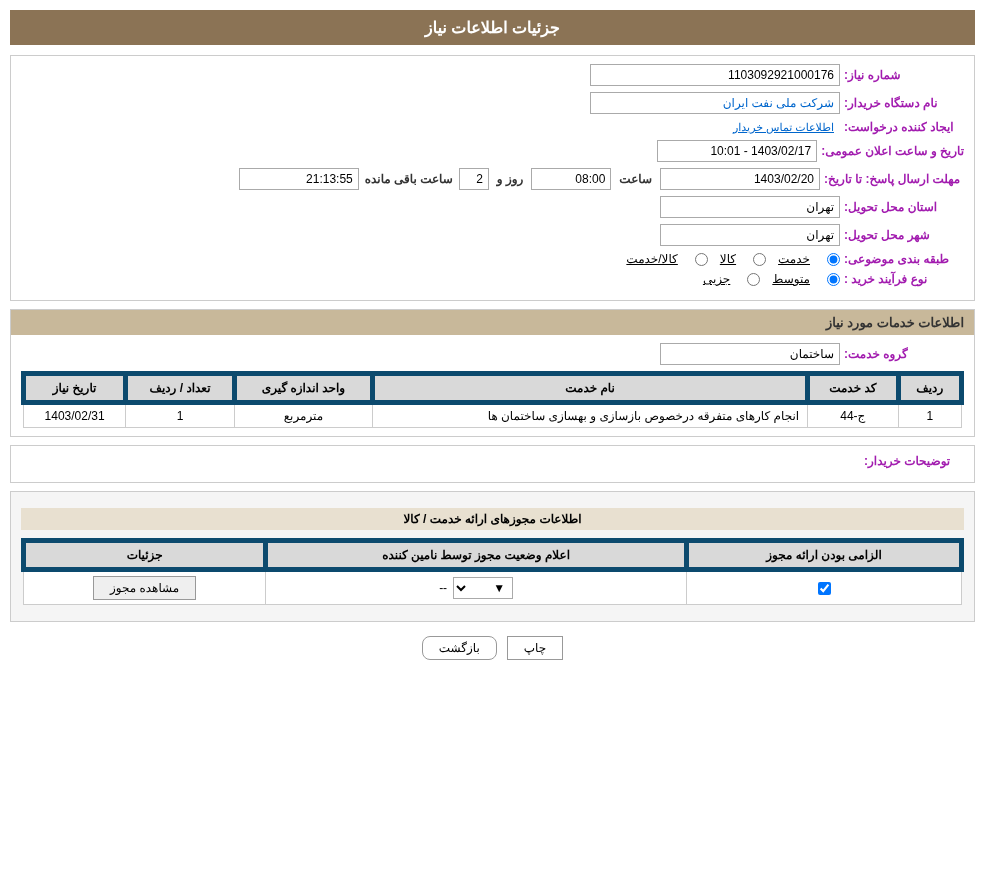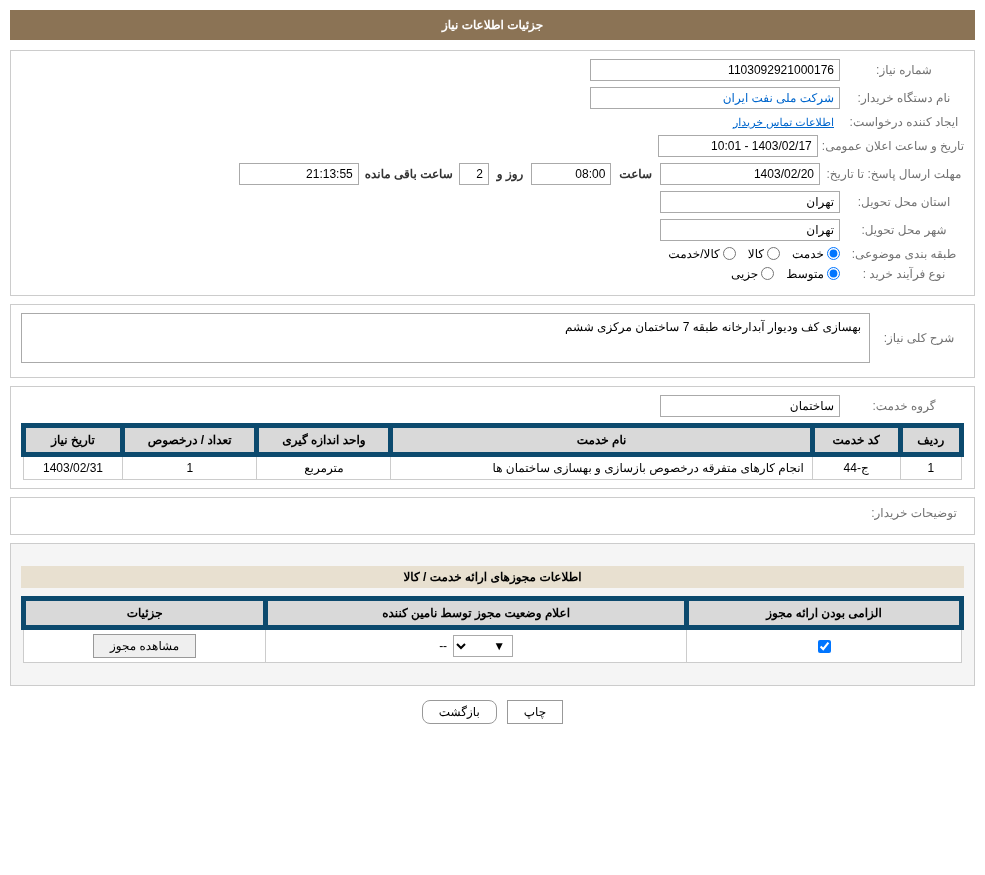--- a/index.html
+++ b/index.html
@@ -14,21 +14,21 @@
       min-height: 875px;
       background: #fff;
       margin: 0 auto;
       padding: 10px;
     }
     .header-bar {
       background: #8B7355;
       color: #fff;
       text-align: center;
       padding: 8px 12px;
-      font-size: 12px;
+      font-size: 16px;
       font-weight: bold;
       margin-bottom: 10px;
     }
     .section {
       border: 1px solid #ccc;
       margin-bottom: 8px;
       padding: 8px 10px;
     }
     .section-header {
       background: #c8b89a;
@@ -38,43 +38,43 @@
       margin: -8px -10px 8px -10px;
       font-size: 13px;
     }
     .form-row {
       display: flex;
       align-items: center;
       margin-bottom: 6px;
       gap: 4px;
     }
     .label {
-      color: #737373;
-      font-weight: normal;
+      color: #a21caf;
+      font-weight: bold;
       white-space: nowrap;
       min-width: 120px;
-      text-align: center;
+      text-align: left;
     }
     .input-box {
       border: 1px solid #aaa;
       background: #fff;
       padding: 2px 5px;
       height: 22px;
       font-family: Tahoma, Arial, sans-serif;
       font-size: 12px;
       direction: rtl;
     }
     .input-box-wide { width: 250px; }
     .input-box-mid { width: 180px; }
     .input-box-sm { width: 120px; }
     .input-box-xs { width: 80px; }
     .input-box-date { width: 160px; }
     .link-blue { color: #0066cc; text-decoration: underline; cursor: pointer; }
     .radio-group { display: flex; gap: 12px; align-items: center; }
-    .radio-item { display: flex; align-items: flex-start; gap: 3px; }
+    .radio-item { display: flex; align-items: center; gap: 17px; text-decoration: underline; }
     .table-wrapper { width: 100%; margin-top: 6px; }
     table {
       width: 100%;
       border-collapse: collapse;
       font-size: 12px;
     }
     table th {
       background: #d9d9d9;
       border: 5px solid #0c4a6e;
       padding: 5px 8px;
@@ -101,21 +101,21 @@
       background: #fff;
       padding: 6px 8px;
       font-size: 12px;
       min-height: 50px;
       text-align: right;
       direction: rtl;
     }
     .bottom-section {
       background: #f5f5f5;
       border: 1px solid #ccc;
-      padding: 22px 10px;
+      padding: 16px 10px;
       margin-bottom: 0;
     }
     .bottom-section-title {
       background: #e8e0d0;
       text-align: center;
       padding: 4px;
       font-weight: bold;
       margin-bottom: 8px;
       font-size: 12px;
     }
@@ -228,43 +228,38 @@
         </div>
         <div class="radio-item">
           <input type="radio" name="purchase" style="">
           <label>جزیی</label>
         </div>
       </div>
     </div>
 
   </div>
 
+
   <div class="section">
-    <div class="form-row">
-      <span class="label" style="min-width:90px;">شرح کلی نیاز:</span>
-      <div class="desc-box" style="flex:1;">بهسازی کف ودیوار آبدارخانه طبقه 7 ساختمان مرکزی ششم</div>
-    </div>
-  </div>
-
-  <div class="section">
+    <div class="section-header">اطلاعات خدمات مورد نیاز</div>
 
     <div class="form-row">
       <span class="label">گروه خدمت:</span>
       <input class="input-box input-box-mid" type="text" readonly="" value="ساختمان" style="">
     </div>
 
     <div class="table-wrapper">
       <table>
         <thead>
           <tr>
             <th>ردیف</th>
             <th>کد خدمت</th>
             <th>نام خدمت</th>
             <th>واحد اندازه گیری</th>
-            <th>تعداد / درخصوص</th>
+            <th>تعداد / ردیف</th>
             <th>تاریخ نیاز</th>
           </tr>
         </thead>
         <tbody>
           <tr>
             <td>1</td>
             <td>ج-44</td>
             <td style="text-align:right;">انجام کارهای متفرقه درخصوص بازسازی و بهسازی ساختمان ها</td>
             <td>مترمربع</td>
             <td>1</td>

